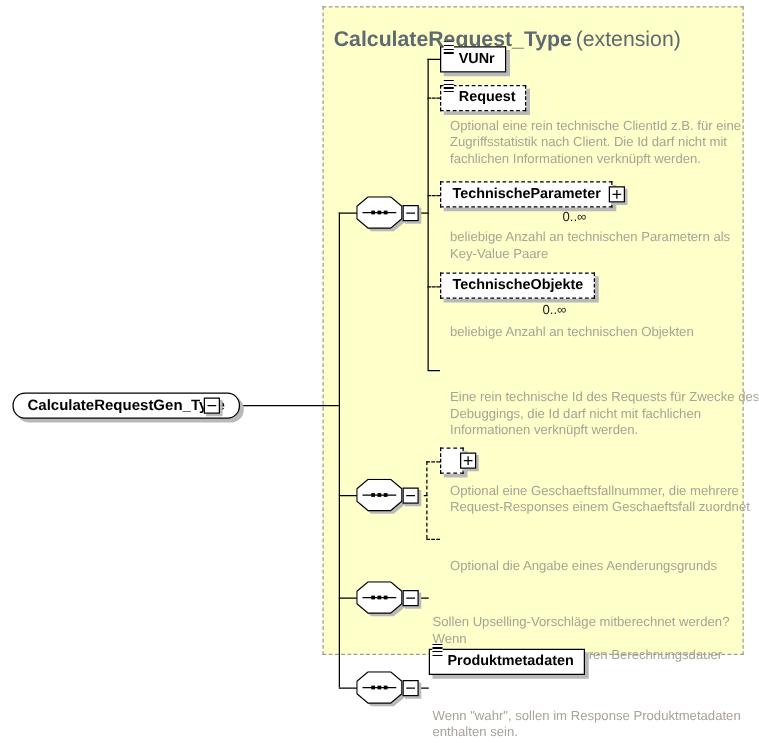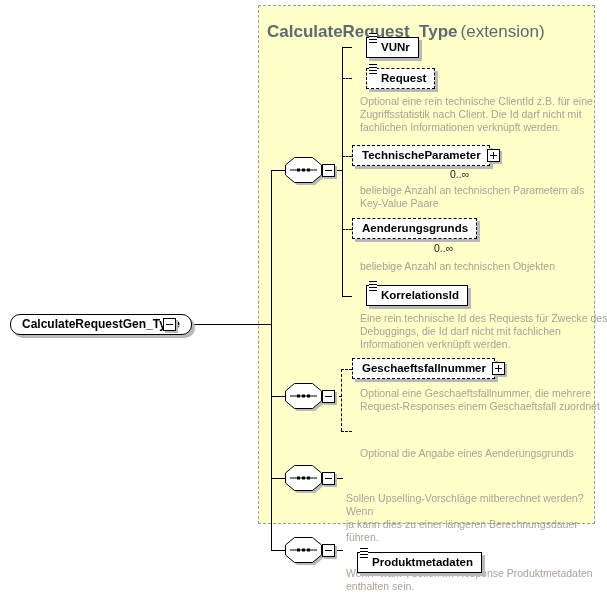--- a/index.html
+++ b/index.html
@@ -34,21 +34,21 @@
   }
 
   
   .el {
     position:absolute; background:#fff; border:1px solid #000;
     box-shadow:3px 3px 0 #b9b9b9; height:19px; line-height:19px;
     padding:0 8px 0 9px; font-size:11.5px; font-weight:bold; color:#000;
     white-space:nowrap; z-index:3;
   }
   .el.opt { border-style:dashed; }
-  .el.lined { padding-left:14px;margin-left:14px; }
+  .el.lined { padding-left:14px; }
 
   
   .lines-icon {
     position:absolute; left:2px; top:-5px; width:8px; height:11px;
     background-color:#fff;
     background-image:repeating-linear-gradient(to bottom,#000 0 1px,#fff 1px 3px);
   }
 
   
   .plus-box {
@@ -180,45 +180,40 @@
 
   <div class="el opt" style="left:352px;top:145px">
     <span>TechnischeParameter</span>
     <span class="plus-box"></span>
   </div>
   <div class="occ" style="left:450px;top:168px">0..∞</div>
   <div class="ann" style="left:360px;top:184px;width:260px">beliebige Anzahl an technischen Parametern als
 Key-Value Paare</div>
 
   <div class="el opt" style="left:352px;top:218px">
-    <span>Aenderungsgrunds</span>
+    <span>TechnischeObjekte</span>
   </div>
   <div class="occ" style="left:434px;top:242px">0..∞</div>
   <div class="ann" style="left:360px;top:260px;width:260px">beliebige Anzahl an technischen Objekten</div>
 
-  <div class="el lined" style="left:352px;top:285px">
-    <span class="lines-icon"></span>
-    <span>KorrelationsId</span>
-  </div>
   <div class="ann" style="left:360px;top:312px;width:260px">Eine rein technische Id des Requests für Zwecke des
 Debuggings, die Id darf nicht mit fachlichen
 Informationen verknüpft werden.</div>
 
   <div class="el opt" style="left:352px;top:358px">
-    <span>Geschaeftsfallnummer</span>
     <span class="plus-box"></span>
   </div>
   <div class="ann" style="left:360px;top:387px;width:260px">Optional eine Geschaeftsfallnummer, die mehrere
 Request-Responses einem Geschaeftsfall zuordnet</div>
 
   <div class="ann" style="left:360px;top:447px;width:260px">Optional die Angabe eines Aenderungsgrunds</div>
 
   <div class="ann" style="left:346px;top:492px;width:265px">Sollen Upselling-Vorschläge mitberechnet werden? Wenn
 ja kann dies zu einer längeren Berechnungsdauer führen.</div>
 
-  <div class="el lined" style="left:343px;top:552px">
+  <div class="el lined" style="left:343px;top:519px">
     <span class="lines-icon"></span>
     <span>Produktmetadaten</span>
   </div>
   <div class="ann" style="left:346px;top:567px;width:265px">Wenn "wahr", sollen im Response Produktmetadaten
 enthalten sein.</div>
 
 </div>
 
 </body></html>

